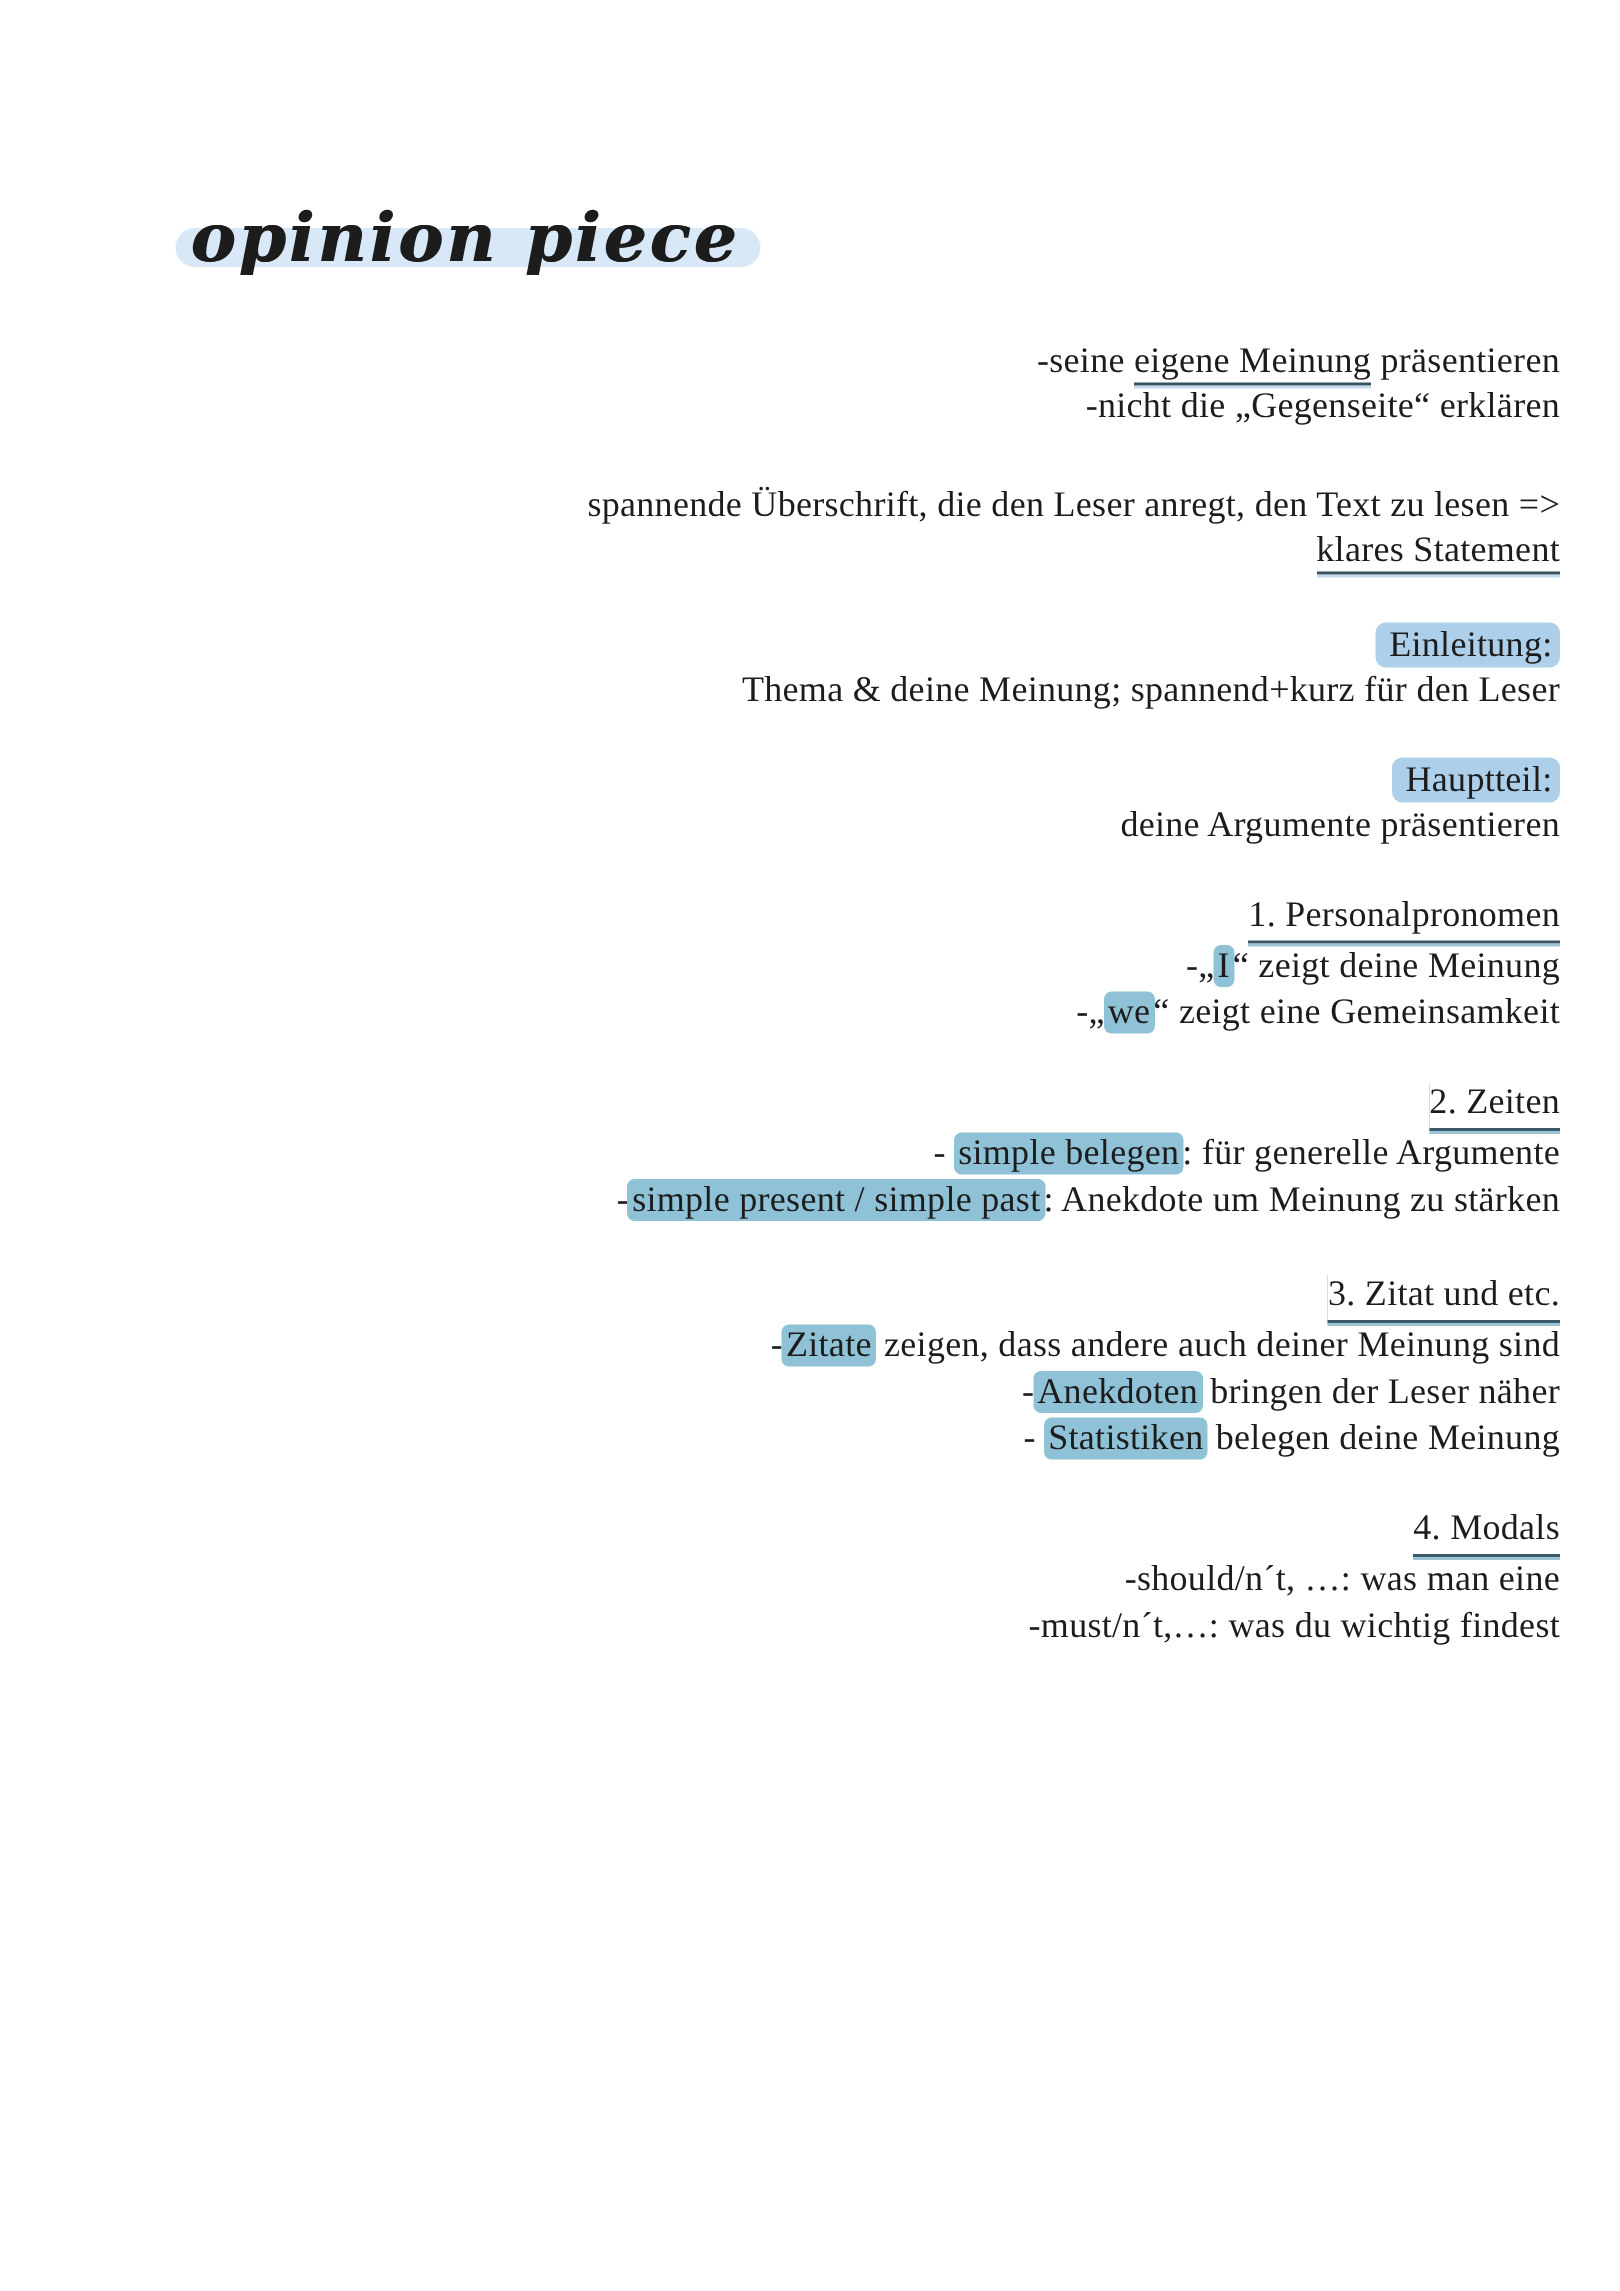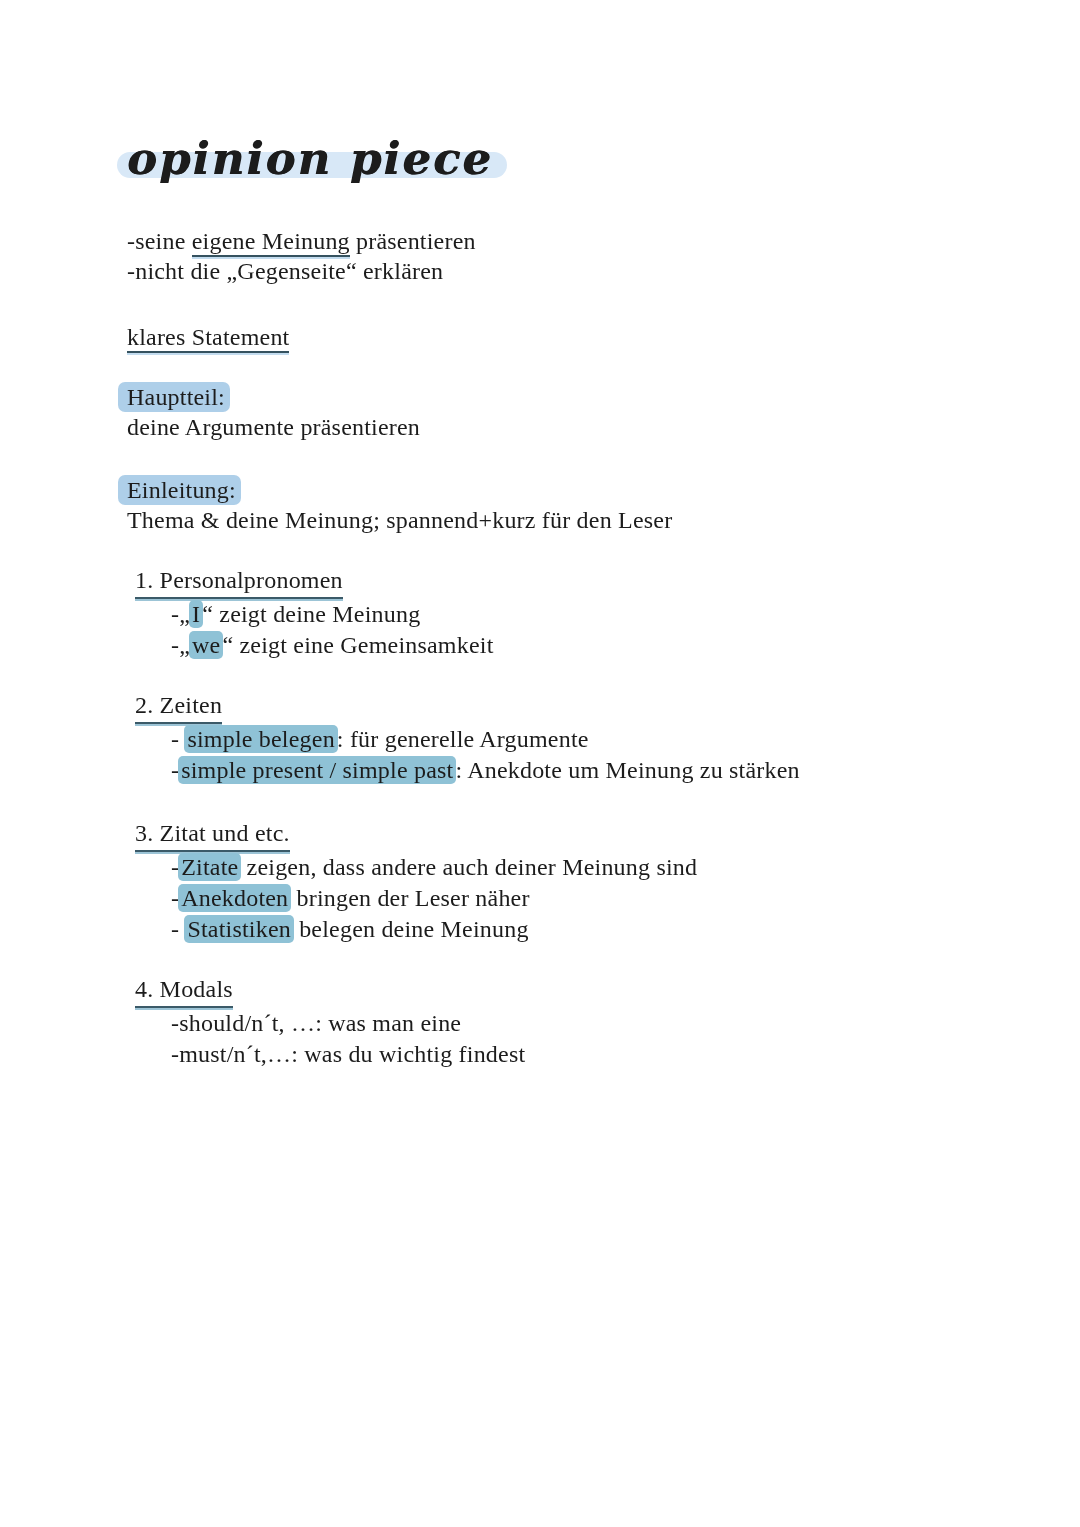--- a/index.html
+++ b/index.html
@@ -24,21 +24,21 @@
   }
   .title-text {
     position: relative; z-index: 1;
     font-family: "DejaVu Serif", serif;
     font-style: italic; font-weight: bold;
     font-size: 45px; line-height: 62px; letter-spacing: 2px;
     text-shadow: 0.6px 0 0 #1c1c1c;
   }
 
   
-  .block { margin-top: 33px; }
+  .block { margin-top: 33px; text-align: right; }
   .block.mt36 { margin-top: 36px; }
   .block.mt30 { margin-top: 30px; }
   .line { min-height: 30px; }
 
   
   .hl-head {
     background: #aecfe9; border-radius: 7px;
     padding: 2px 5px 2px 9px; margin-left: -9px;
   }
   .hl-teal {
@@ -73,31 +73,32 @@
     <div class="title-hl"></div>
     <div class="title-text">opinion piece</div>
   </div>
 
   <div class="block mt36 body-text">
     <div class="line"><span>-seine </span><span class="ul-word">eigene Meinung</span><span> präsentieren</span></div>
     <div class="line">-nicht die „Gegenseite“ erklären</div>
   </div>
 
   <div class="block mt36 body-text">
+    <div class="line">spannende Überschrift, die den Leser anregt, den Text zu lesen =&gt;</div>
     <div class="line"><span class="ul-word">klares Statement</span></div>
+  </div>
+
+  <div class="block body-text">
+    <div class="line"><span class="hl-head">Einleitung:</span></div>
+    <div class="line">Thema &amp; deine Meinung; spannend+kurz für den Leser</div>
   </div>
 
   <div class="block mt30 body-text">
     <div class="line"><span class="hl-head">Hauptteil:</span></div>
     <div class="line">deine Argumente präsentieren</div>
-  </div>
-
-  <div class="block body-text">
-    <div class="line"><span class="hl-head">Einleitung:</span></div>
-    <div class="line">Thema &amp; deine Meinung; spannend+kurz für den Leser</div>
   </div>
 
   <div class="block mt30 body-text">
     <div class="line"><span class="section-heading ul-section">1. Personalpronomen</span></div>
     <div class="section-items">
       <div class="line"><span>-„</span><span class="hl-teal">I</span><span>“ zeigt deine Meinung</span></div>
       <div class="line"><span>-„</span><span class="hl-teal">we</span><span>“ zeigt eine Gemeinsamkeit</span></div>
     </div>
   </div>
 

